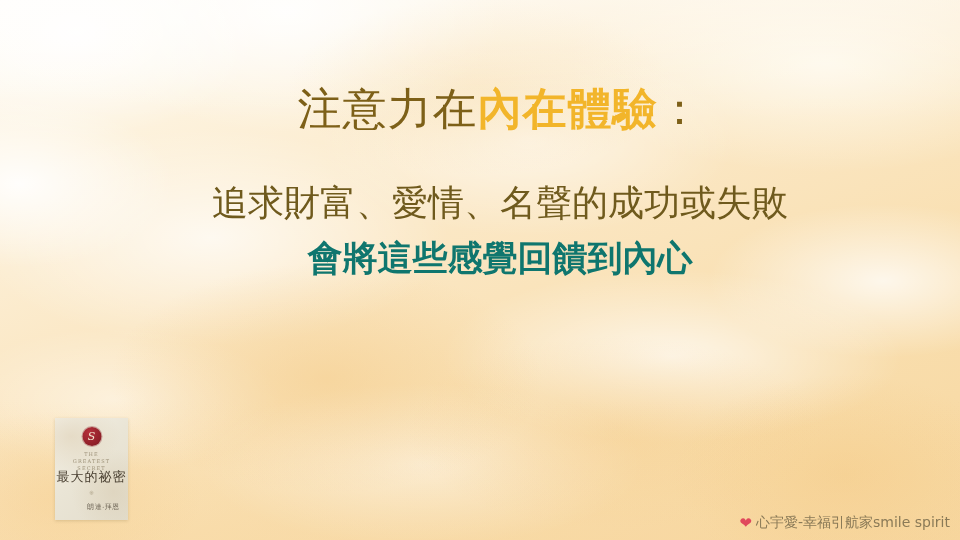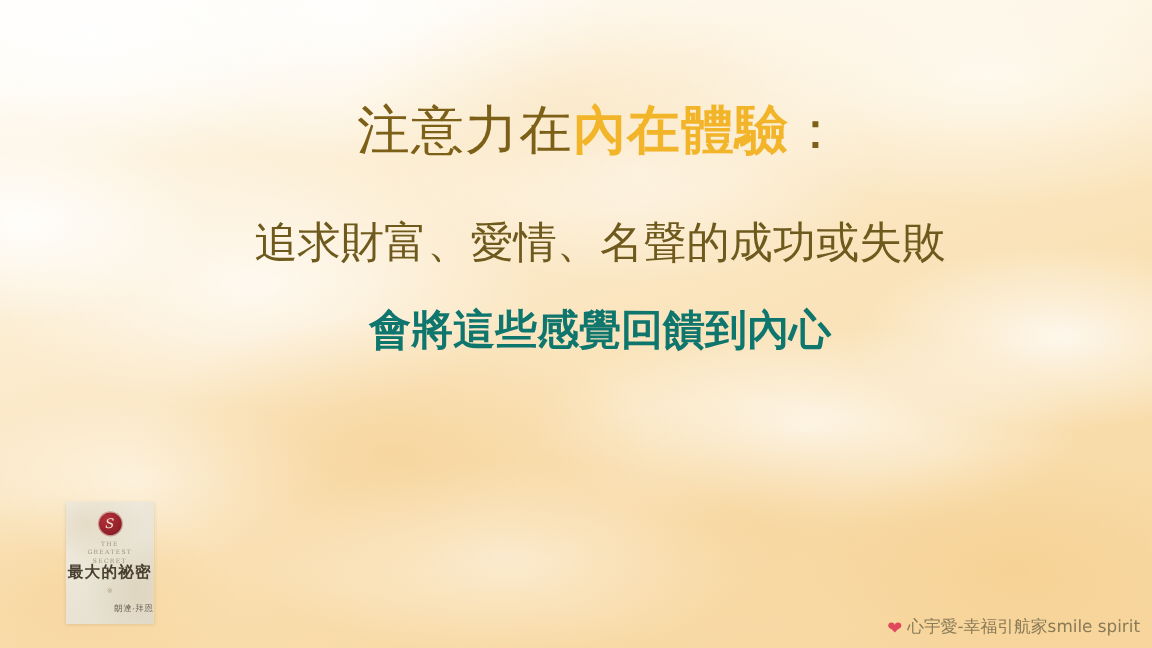--- a/index.html
+++ b/index.html
@@ -84,21 +84,21 @@
   }
   .slide-title .colon {
     color: #7d6018;
   }
 
   .body-lines {
     margin-top: 44px;
     display: flex;
     flex-direction: column;
     align-items: center;
-    gap: 28px;
+    gap: 10px;
   }
   .line {
     font-size: 36px;
     line-height: 1.28;
     white-space: nowrap;
     color: #6f5a1d;
   }
   .line.accent {
     color: #0f766e;
     font-weight: bold;
@@ -153,35 +153,35 @@
   }
   .book .cn-title {
     position: absolute;
     left: 0; right: 0;
     top: 50px;
     text-align: center;
     font-family: "DejaVu Serif", "Liberation Serif", serif;
     font-size: 13px;
     letter-spacing: 1px;
     color: #4a4032;
-    font-weight: bold;
+    font-weight: normal;
   }
   .book .mark {
     position: absolute;
     left: 0; right: 0;
     top: 71px;
     text-align: center;
     font-size: 6px;
     color: #b3a88f;
   }
   .book .author {
     position: absolute;
     left: 0; right: 0;
     bottom: 8px;
-    text-align: right;
+    text-align: center;
     font-family: Liberation Mono, monospace;
     font-size: 7px;
     letter-spacing: 0.6px;
     color: #6b6253;
     padding-left: 24px;
   }
 
   
   .watermark {
     position: absolute;

